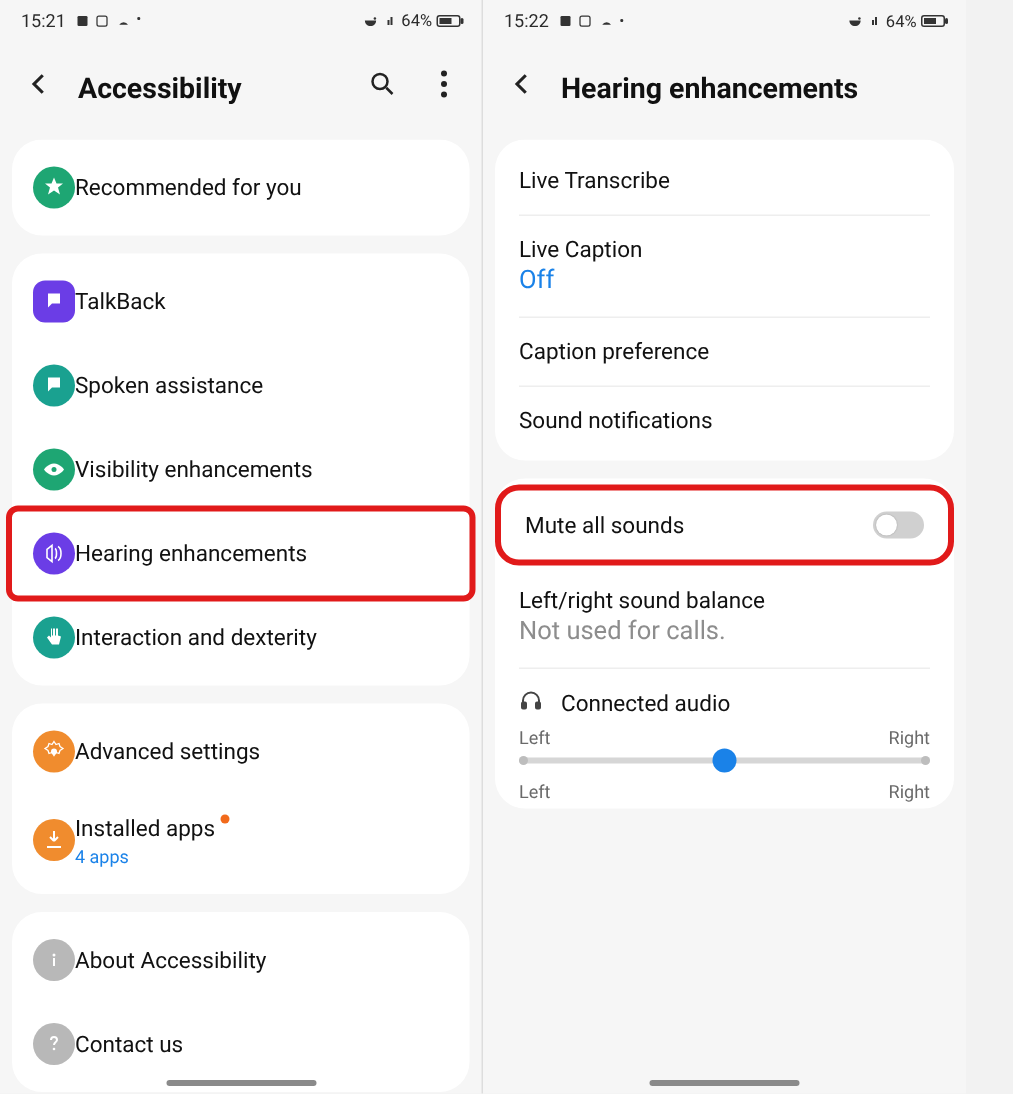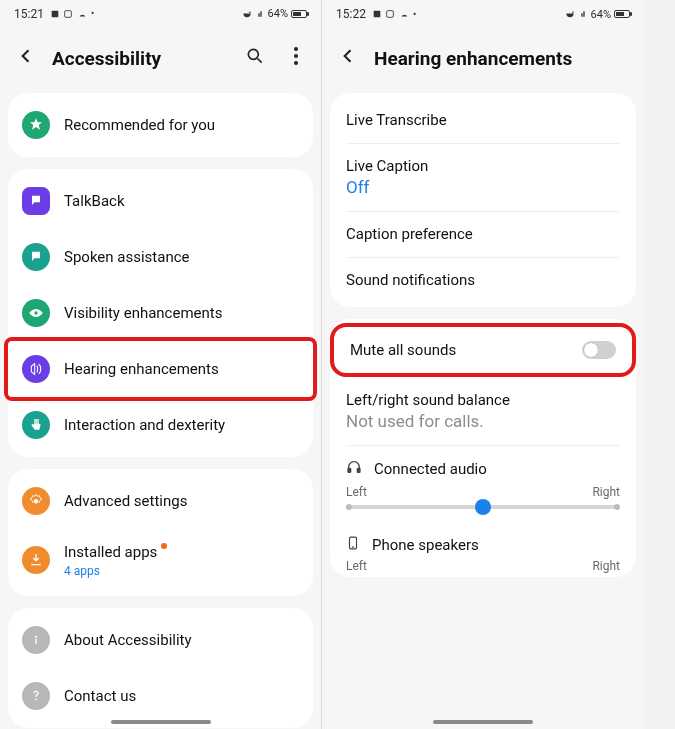--- a/index.html
+++ b/index.html
@@ -43,21 +43,20 @@
   .content { padding: 0 8px 10px 8px; overflow: hidden; display: flex; flex-direction: column; gap: 12px; }
   .card {
     background: #fff;
     border-radius: 20px;
     padding: 4px 0;
   }
   .row {
     display: flex;
     align-items: center;
     padding: 14px 14px;
-    gap: 14px;
     position: relative;
   }
   .iconcircle {
     width: 28px; height: 28px;
     border-radius: 50%;
     display: flex; align-items: center; justify-content: center;
     flex-shrink: 0;
   }
   .ic-star { background: #1ea673; }
   .ic-talk { background: #6b3de6; border-radius: 8px; }
@@ -411,29 +410,20 @@
         <div class="labels">
           <span>Left</span>
           <span>Right</span>
         </div>
         <div class="track">
           <span class="dotL"></span>
             <span class="dotR"></span>
           <span class="thumb"></span>
         </div>
       </div>
-      <div class="r-row" style="padding-bottom:4px">
-        <span class="hp-icon">
-          <svg width="14" height="16" viewBox="0 0 24 24" fill="none" stroke="#444" stroke-width="2">
-              <rect x="6" y="2" width="12" height="20" rx="2"></rect>
-              <line x1="10" y1="19" x2="14" y2="19"></line>
-            </svg>
-        </span>
-        <span class="r-label">Phone speakers</span>
-      </div>
       <div class="slider" style="padding-bottom:0">
         <div class="labels" style="margin-bottom:0">
           <span>Left</span>
           <span>Right</span>
         </div>
       </div>
     </div>
   </div>
   <div class="home-indicator"></div>
 </div>

